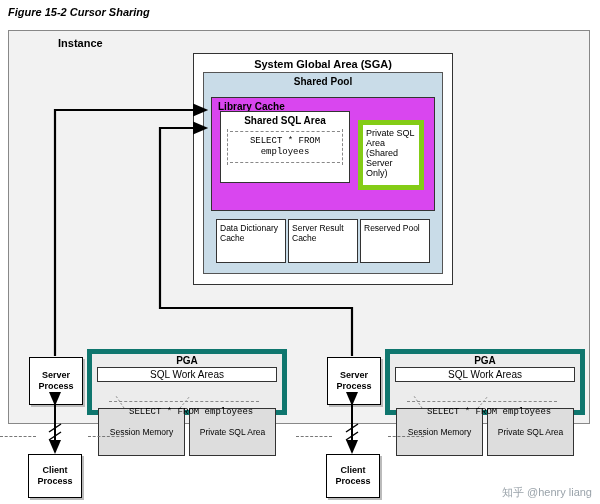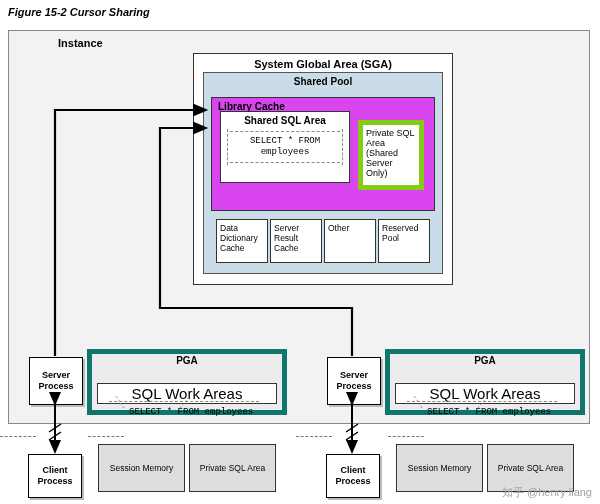--- a/index.html
+++ b/index.html
@@ -179,26 +179,26 @@
     border: 5px solid #0f766e;
     background: #ececec;
   }
   .pga-title {
     font-weight: bold;
     text-align: center;
     font-size: 10px;
     padding: 1px 0;
   }
   .sqlwork {
-    margin: 16px auto;
+    margin: 0 auto;
     width: 178px;
     border: 1px solid #333;
     background: #fff;
     text-align: center;
-    font-size: 15px;
+    font-size: 10px;
     padding: 1px 0;
   }
   .pga-row {
     display: flex;
     margin: 2px auto 0 auto;
     width: 178px;
     gap: 4px;
   }
   .pga-row .c {
     flex: 1;
@@ -285,21 +285,20 @@
         <div class="lib-cache-title">Library Cache</div>
         <div class="shared-sql">
           <div class="shared-sql-title">Shared SQL Area</div>
           <div class="sql-stmt">SELECT * FROM employees</div>
         </div>
         <div class="priv-sql">Private SQL Area (Shared Server Only)</div>
       </div>
       <div class="row2">
         <div class="cell">Data Dictionary Cache</div>
         <div class="cell">Server Result Cache</div>
-        <div class="cell">Other</div>
         <div class="cell">Reserved Pool</div>
       </div>
     </div>
   </div>
 
   <div class="server-group left">
     <div class="server-box">Server Process</div>
     <div class="pga">
       <div class="pga-title">PGA</div>
       <div class="sqlwork">SQL Work Areas</div>

